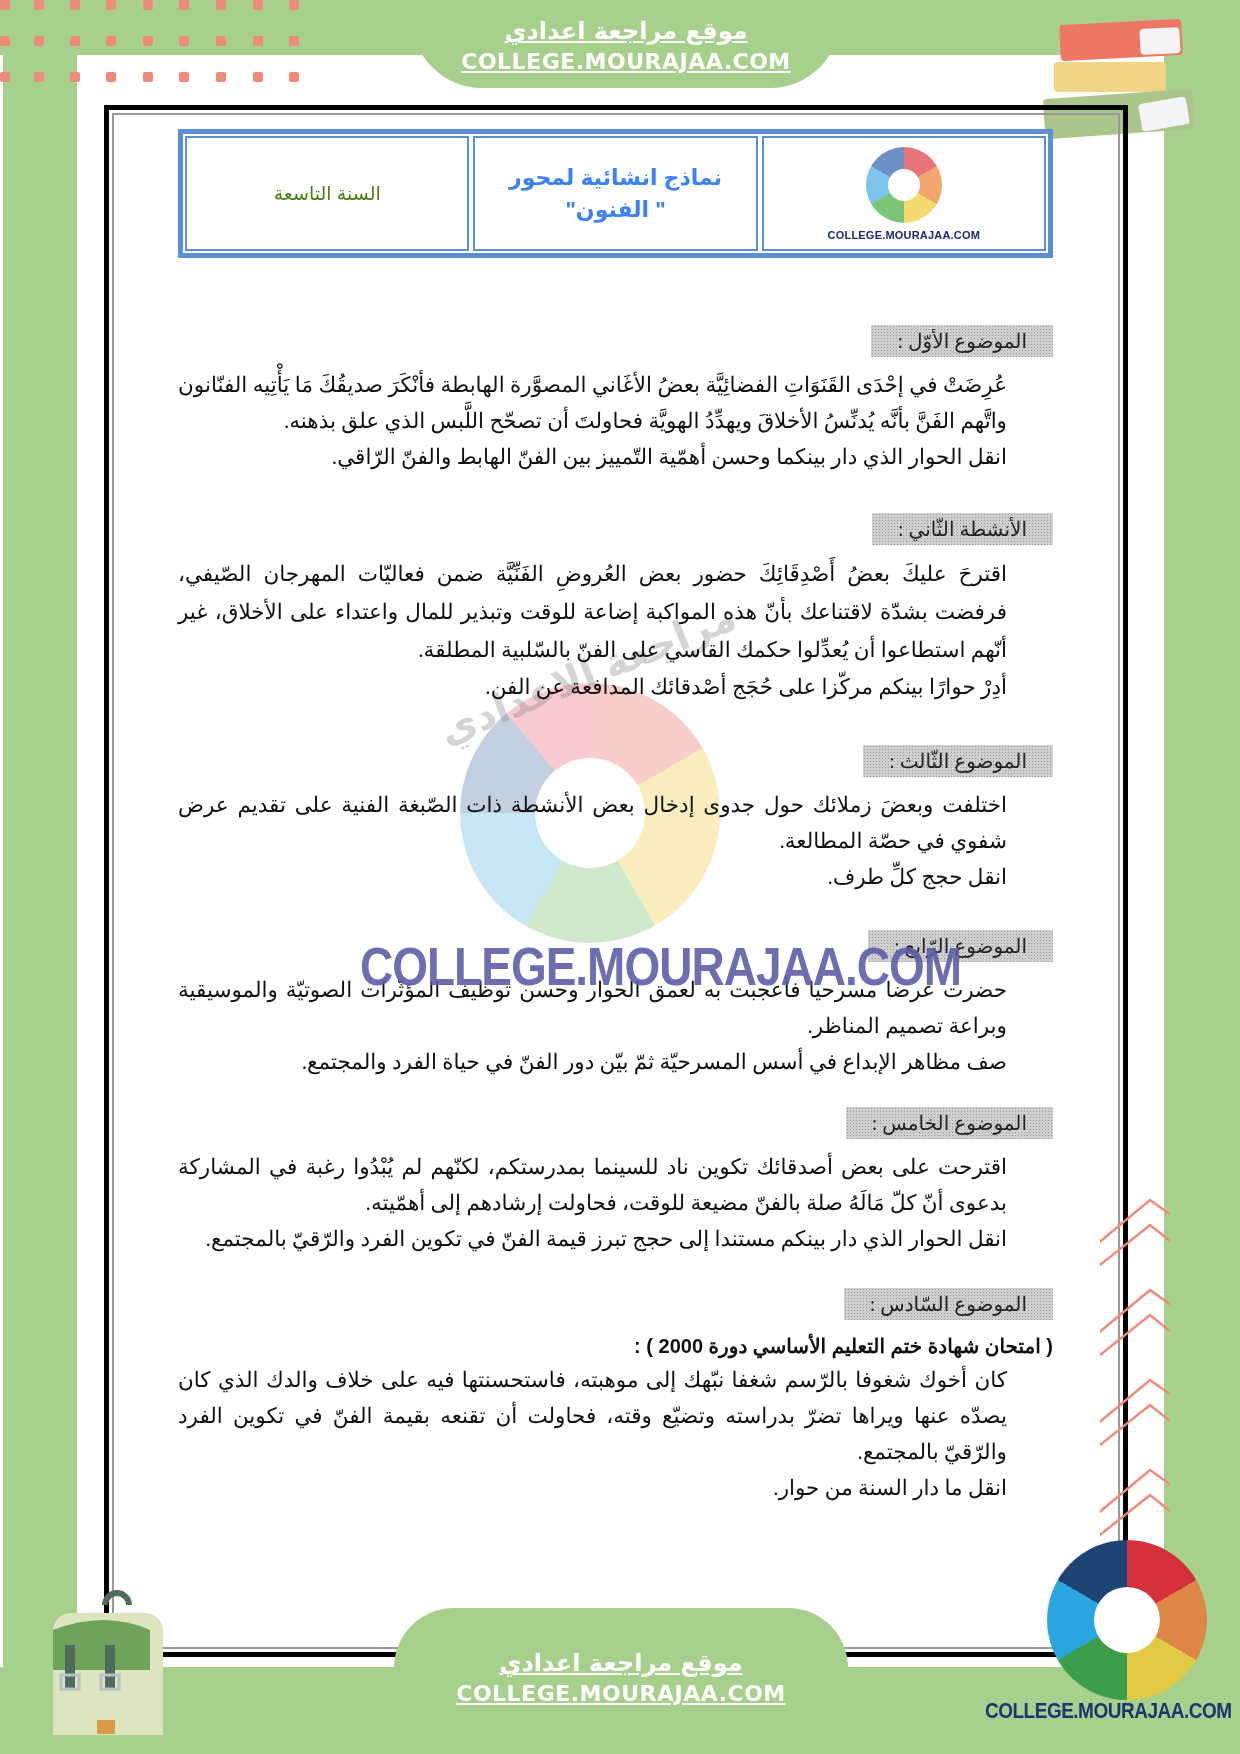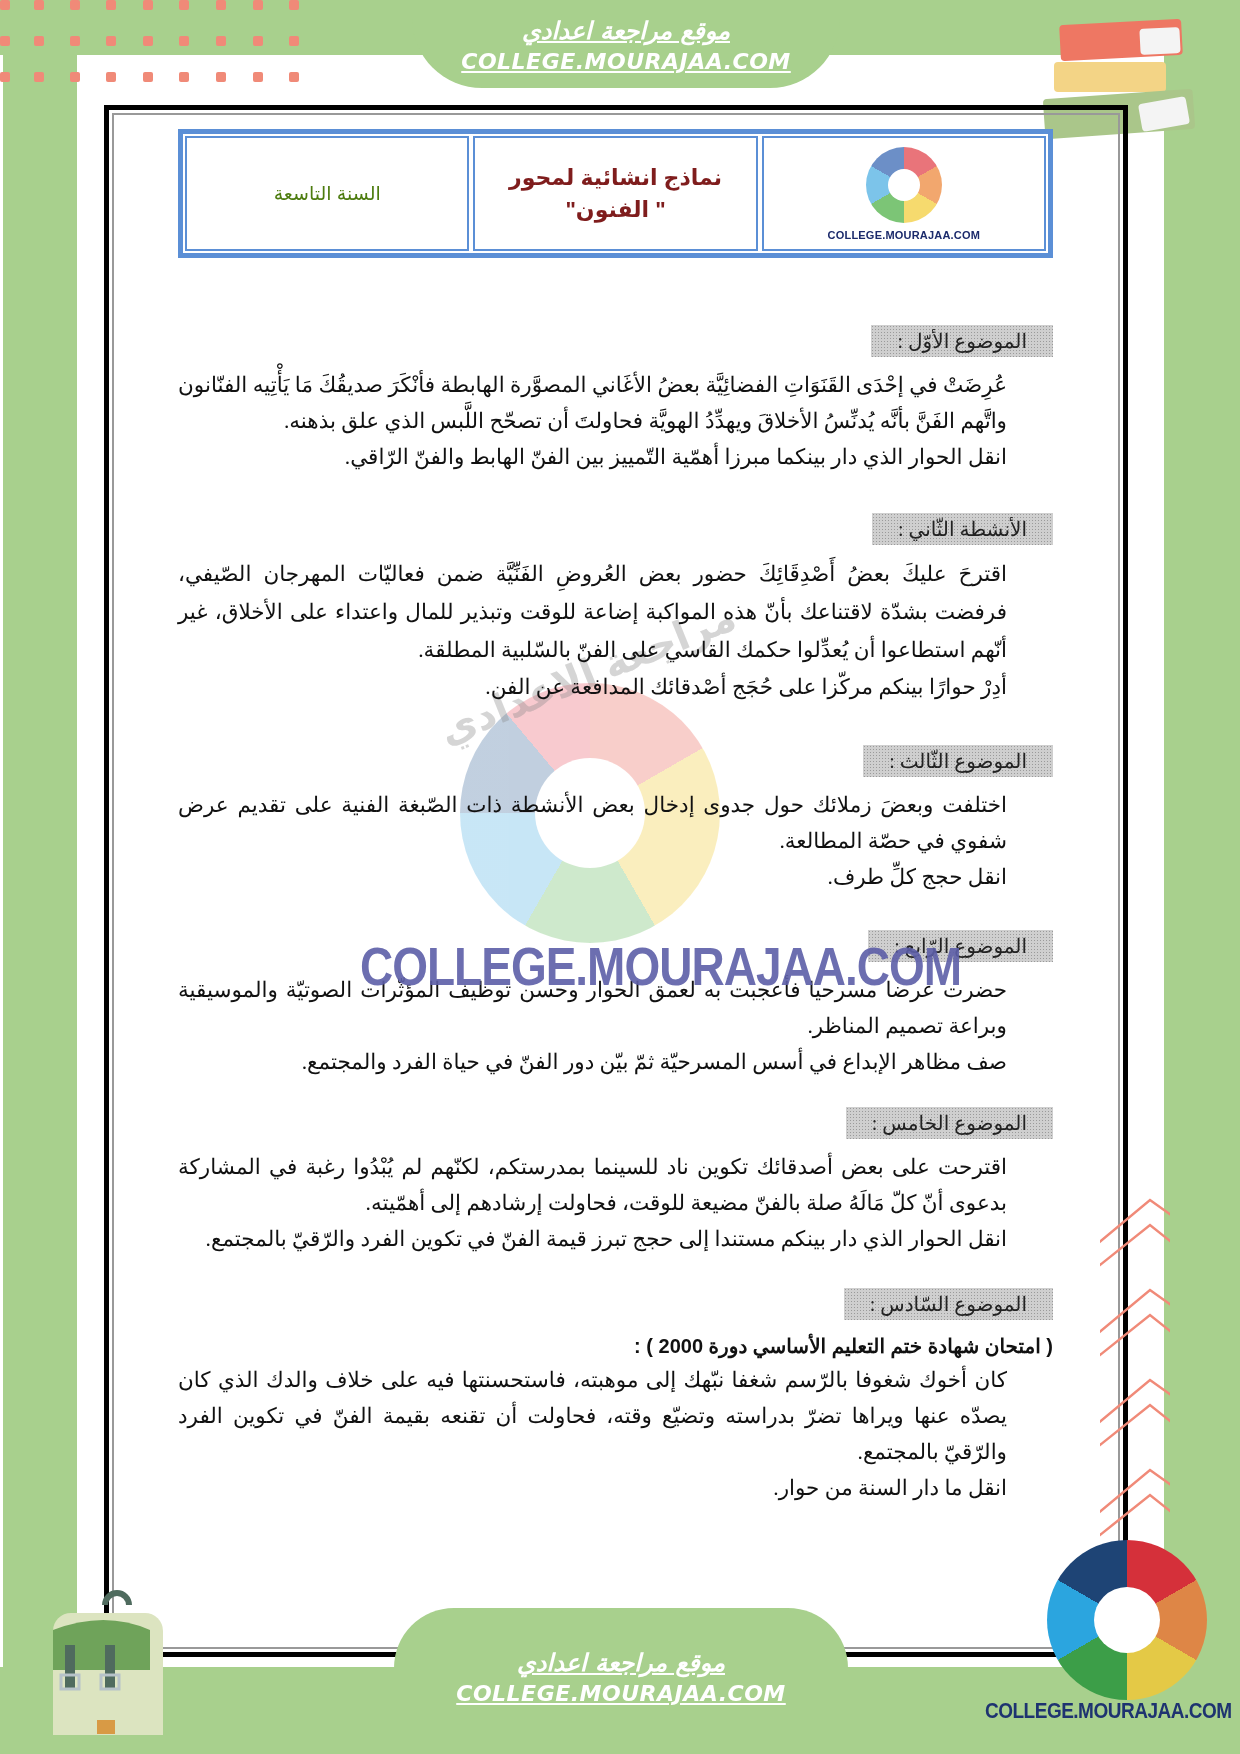--- a/index.html
+++ b/index.html
@@ -11,37 +11,37 @@
     .g-top { left: 0; top: 0; width: 1240px; height: 55px; }
     .g-left { left: 3px; top: 0; width: 74px; height: 1754px; }
     .g-right { left: 1164px; top: 0; width: 76px; height: 1754px; }
     .g-bottom { left: 0; top: 1667px; width: 1240px; height: 87px; }
 
     .dots { position: absolute; left: 0; top: 0; width: 320px; height: 90px; }
     .dot { position: absolute; width: 10px; height: 10px; background: #F08A78; border-radius: 2px; }
 
     
     .tab { position: absolute; background: #A8D08D; color: #ffffff; text-align: center;
-           font-family: "DejaVu Sans", sans-serif; font-weight: bold; text-decoration: underline; font-style: italic; }
+           font-family: "DejaVu Sans", sans-serif; font-weight: bold; text-decoration: underline; }
     .tab-top { left: 412px; top: 0; width: 428px; height: 88px; border-radius: 0 0 70px 70px; padding-top: 16px; }
     .tab-bottom { left: 394px; top: 1608px; width: 454px; height: 146px; border-radius: 60px 60px 0 0; padding-top: 40px; }
     .tab .ar { font-size: 24px; line-height: 30px; direction: rtl; }
     .tab .en { font-size: 22px; line-height: 32px; letter-spacing: 0.5px; }
 
     
     .frame-outer { position: absolute; left: 104px; top: 105px; width: 1024px; height: 1552px; border: 5px solid #000; }
     .frame-inner { position: absolute; left: 3px; top: 3px; right: 3px; bottom: 3px; border: 2px solid #999; }
 
     
     .htable { position: absolute; left: 178px; top: 129px; width: 875px; height: 129px;
               border: 5px solid #5B8FD6; display: flex; flex-direction: row-reverse; background:#fff; }
     .hcell { flex: 1; border: 2px solid #5B8FD6; margin: 2px; display: flex; align-items: center; justify-content: center;
              direction: rtl; text-align: center; }
     .hcell-grade { font-size: 19px; color: #4d7c0f; }
-    .hcell-title { font-size: 22px; font-weight: bold; line-height: 32px; color: #7f1d1d; }
+    .hcell-title { font-size: 22px; font-weight: bold; line-height: 32px; color: #3b82f6; }
     .hcell-logo { flex-direction: column; }
     .logo-ring { width: 76px; height: 76px; border-radius: 50%;
                  background: conic-gradient(#E9747A 0 60deg, #F2A76E 60deg 120deg, #F6DA6E 120deg 180deg, #7CC576 180deg 240deg, #7CC4EA 240deg 300deg, #6C8FC7 300deg 360deg);
                  position: relative; }
     .logo-ring::after { content: ""; position: absolute; left: 22px; top: 22px; width: 32px; height: 32px; border-radius: 50%; background: #fff; }
     .logo-text { font-family: "Liberation Sans", sans-serif; font-weight: bold; font-size: 11px; color: #1B2A6B; margin-top: 6px; letter-spacing: 0.2px; }
 
     
     .content { position: absolute; left: 178px; top: 325px; width: 875px; direction: rtl; color: #111; }
     .topic { position: absolute; right: 0; width: 875px; }
@@ -149,21 +149,21 @@
 
 <div class="wm-ring"></div>
 <div class="wm-arabic">مراجعة الاعدادي</div>
 
 <div class="content">
 
   <div class="topic" style="top:0;">
     <span class="topic-label">الموضوع الأوّل :</span>
     <div class="topic-body">
       <span class="p indent">عُرِضَتْ في إحْدَى القَنَوَاتِ الفضائِيَّة بعضُ الأغَاني المصوَّرة الهابطة فأنْكَرَ صديقُكَ مَا يَأْتِيه الفنّانون واتَّهم الفَنَّ بأنَّه يُدنِّسُ الأخلاقَ ويهدِّدُ الهويَّة فحاولتَ أن تصحّح اللَّبس الذي علق بذهنه.</span>
-      <span class="p indent">انقل الحوار الذي دار بينكما مبرزا أهمّية التّمييز بين الفنّ الهابط والفنّ الرّاقي.</span>
+      <span class="p indent">انقل الحوار الذي دار بينكما وحسن أهمّية التّمييز بين الفنّ الهابط والفنّ الرّاقي.</span>
     </div>
   </div>
 
   <div class="topic" style="top:188px;">
     <span class="topic-label">الأنشطة الثّاني :</span>
     <div class="topic-body">
       <span class="p indent" style="line-height:38px;">اقترحَ عليكَ بعضُ أَصْدِقَائِكَ حضور بعض العُروضِ الفَنِّيَّة ضمن فعاليّات المهرجان الصّيفي، فرفضت بشدّة لاقتناعك بأنّ هذه المواكبة إضاعة للوقت وتبذير للمال واعتداء على الأخلاق، غير أنّهم استطاعوا أن يُعدِّلوا حكمك القاسي على الفنّ بالسّلبية المطلقة.</span>
       <span class="p indent">أدِرْ حوارًا بينكم مركّزا على حُجَج أصْدقائك المدافعة عن الفن.</span>
     </div>
   </div>

